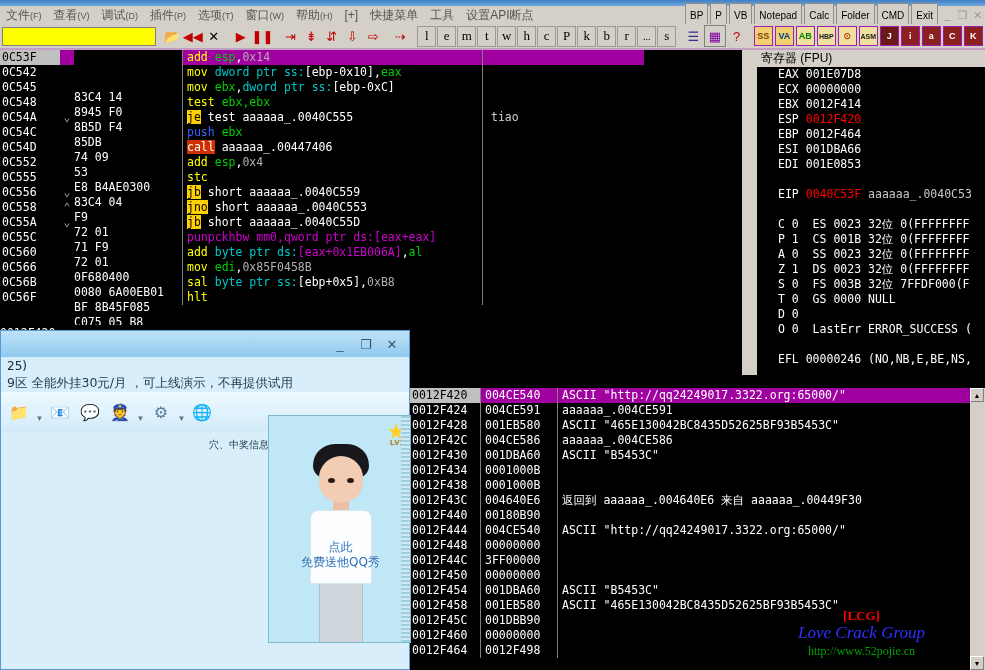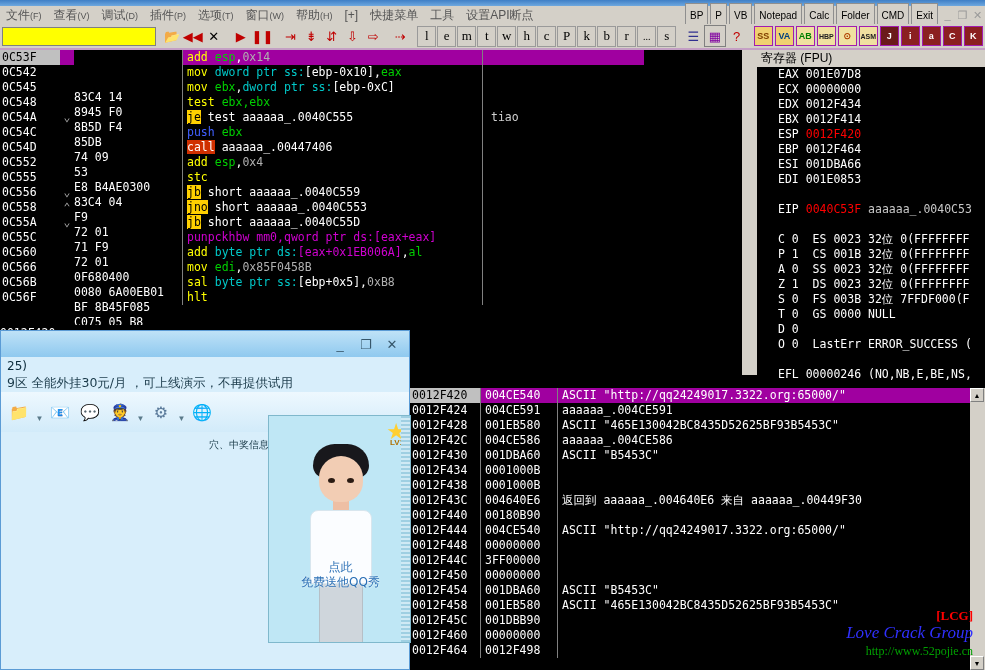--- a/index.html
+++ b/index.html
@@ -118,21 +118,21 @@
   .stk-row{height:15px;line-height:15px;display:flex;white-space:pre;}
   .stk-row.sel .s-addr{background:#c0c0c0;color:#000;}
   .stk-row.sel .s-val,.stk-row.sel .s-cmt{background:#a000a0;}
   .s-addr{width:68px;padding-left:2px;color:#fff;}
   .s-val{width:72px;padding-left:4px;color:#fff;border-left:1px solid #808080;}
   .s-cmt{padding-left:4px;color:#fff;border-left:1px solid #808080;flex:1;}
   #stack-scroll{
     position:absolute;left:970px;top:388px;width:15px;height:282px;background:#d4d0c8;
   }
   #watermark{
-    position:absolute;left:788px;top:608px;width:185px;text-align:right;
+    position:absolute;left:769px;top:608px;width:185px;text-align:center;
     font-family:"Liberation Serif",serif;pointer-events:none;
   }
   #wm1{color:#ff0000;font-size:13px;font-weight:bold;}
   #wm2{color:#3030ff;font-size:17px;font-style:italic;margin-top:-1px;}
   #wm3{color:#00a000;font-size:12px;margin-top:1px;}
   
   #qqwin{
     position:absolute;left:0;top:330px;width:410px;height:340px;
     background:#d8eefb;border:1px solid #5b9bd5;box-sizing:border-box;
     overflow:hidden;
@@ -177,21 +177,21 @@
   .av-face{width:44px;height:46px;background:#f2cdb4;border-radius:22px 22px 20px 20px;
            margin:-22px auto 0;position:relative;}
   .av-eye{position:absolute;top:22px;width:7px;height:5px;background:#2a1a12;border-radius:50%;}
   .av-neck{width:16px;height:10px;background:#eebfa4;margin:-2px auto 0;}
   .av-shirt{width:62px;height:74px;background:#fbfdff;margin:0 auto;
             border-radius:8px 8px 2px 2px;border:1px solid #d8e6ee;box-sizing:border-box;}
   .av-legs{width:44px;height:58px;background:#cfd6dc;margin:0 auto;
            border-left:1px solid #b6bfc6;border-right:1px solid #b6bfc6;box-sizing:border-box;}
   .av-shoes{width:52px;height:8px;background:#c7a06a;margin:0 auto;border-radius:3px;}
   #qq-calltxt{
-    position:absolute;left:0;top:144px;width:143px;text-align:center;
+    position:absolute;left:0;top:124px;width:143px;text-align:center;
     color:#2a6fb5;font-size:12px;line-height:15px;
     font-family:"DejaVu Sans",sans-serif;text-shadow:0 0 2px #fff;
   }
   #qq-scrollv{position:absolute;right:0;top:0;width:9px;height:100%;
               background:repeating-linear-gradient(to bottom,#9fcfe2 0 2px,#cfe9f4 2px 4px);}
   #stray-addr{
     position:absolute;left:0;top:326px;color:#fff;font-size:11.5px;
     font-family:"DejaVu Sans Mono","Liberation Mono",monospace;
   }
   #bg-fill{position:absolute;left:0;top:325px;width:985px;height:345px;background:#000;z-index:-1;}
@@ -306,21 +306,20 @@
   <div class="sb-thumb"></div>
   <div class="sb-arrow" style="position:absolute;bottom:0;">▼</div>
 </div>
 
 <div id="reg-left-strip"></div>
 <div id="regpane">
   <div id="reg-title">寄存器 (FPU)</div>
   <div id="reg-body">
       <div class="reg-row">EAX <span class="">001E07D8</span></div>
       <div class="reg-row">ECX <span class="">00000000</span></div>
-      <div class="reg-row">EDX <span class="">0012F434</span></div>
       <div class="reg-row">EBX <span class="">0012F414</span></div>
       <div class="reg-row">ESP <span class="reg-red">0012F420</span></div>
       <div class="reg-row">EBP <span class="">0012F464</span></div>
       <div class="reg-row">ESI <span class="">001DBA66</span></div>
       <div class="reg-row">EDI <span class="">001E0853</span></div>
       <div class="reg-row">&nbsp;</div>
       <div class="reg-row">EIP <span class="reg-red">0040C53F</span> <span class="reg-dim">aaaaaa_.0040C53</span></div>
       <div class="reg-row">&nbsp;</div>
       <div class="reg-row">C 0  ES 0023 32位 0(FFFFFFFF</div>
       <div class="reg-row">P 1  CS 001B 32位 0(FFFFFFFF</div>

